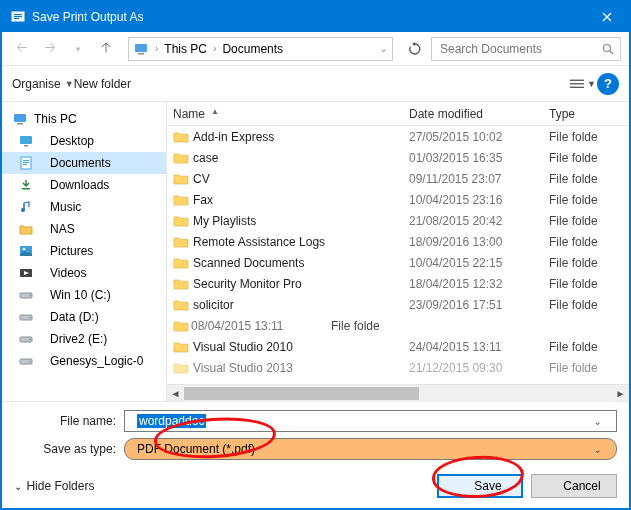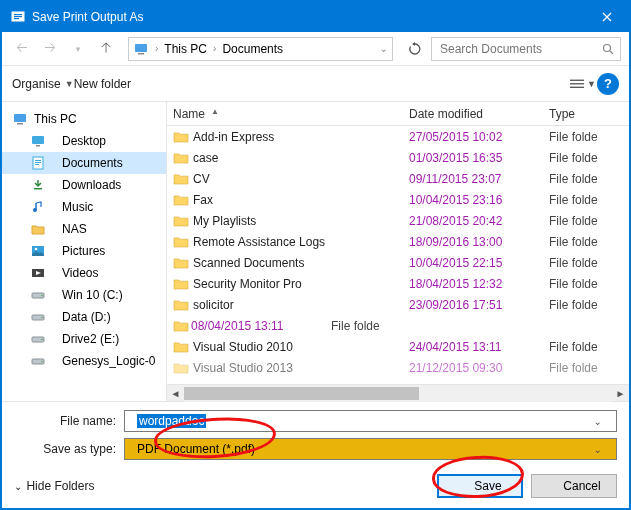--- a/index.html
+++ b/index.html
@@ -22,46 +22,46 @@
   .searchbox .sicon { color:#888; }
   .toolbar { height: 36px; display:flex; align-items:center; padding:0 10px; font-size:12px; color:#222; border-bottom:1px solid #e5e5e5; }
   .toolbar .tb { display:flex; align-items:center; gap:4px; }
   .toolbar .drop { font-size:9px; color:#555; }
   .toolbar .spacer { flex:1; }
   .toolbar .viewbtn { width:28px; height:22px; border:1px solid transparent; display:flex; align-items:center; justify-content:center; color:#555; font-size:12px; }
   .toolbar .help { width:22px; height:22px; border-radius:50%; background:#0078d7; color:#fff; display:flex; align-items:center; justify-content:center; font-size:13px; font-weight:bold; }
   .body { flex:1; display:flex; min-height:0; }
   .tree { width: 165px; border-right:1px solid #e5e5e5; overflow:auto; padding:6px 0; font-size:12px; }
   .tree .node { display:flex; align-items:center; height:22px; padding-left:10px; gap:6px; white-space:nowrap; }
-  .tree .node.sub { padding-left:28px;gap:16px; }
+  .tree .node.sub { padding-left:16px;gap:16px; }
   .tree .node.sel { background:#cde8ff; }
   .tree .ticon { width:16px; height:16px; display:flex; align-items:center; justify-content:center; }
   .filesarea { flex:1; display:flex; flex-direction:column; min-width:0; }
   .colheader { height:24px; display:flex; align-items:center; font-size:12px; color:#333; border-bottom:1px solid #e5e5e5; }
   .col-name { flex:1; padding-left:6px; display:flex; align-items:flex-start; gap:6px; }
   .col-date { width:140px; }
   .col-type { width:80px; }
   .sorttri { font-size:8px; color:#666; }
   .filelist { flex:1; overflow:hidden; position:relative; }
   .filelist .inner { position:absolute; inset:0; overflow:hidden; }
   .row { display:flex; align-items:center; height:21px; font-size:12px; color:#222; }
   .row .ricon { width:20px; display:flex; align-items:center; justify-content:center; margin-left:4px; }
   .row .rname { flex:1; padding-left:2px; white-space:nowrap; overflow:hidden; text-overflow:ellipsis; }
-  .row .rdate { width:140px; color:#a21caf; }
+  .row .rdate { width:140px; color:#737373; }
   .row .rtype { width:80px; color:#444; white-space:nowrap; overflow:hidden; }
   .row.cut { opacity:0.6; }
   .hscroll { height:17px; background:#f0f0f0; border-top:1px solid #e5e5e5; display:flex; align-items:center; }
   .hscroll .arrow { width:17px; height:17px; display:flex; align-items:center; justify-content:center; font-size:10px; color:#555; background:#f0f0f0; }
   .hscroll .track { flex:1; height:17px; background:#f0f0f0; position:relative; }
   .hscroll .thumb { position:absolute; left:0; top:2px; height:13px; width:55%; background:#c2c2c2; }
   .footer { border-top:1px solid #e5e5e5; padding:8px 12px 10px 12px; font-size:12px; }
   .frow { display:flex; align-items:center; margin-bottom:6px; }
   .frow label { width:110px; text-align:right; padding-right:8px; color:#222; }
   .frow .field { flex:1; height:22px; border:1px solid #7a7a7a; display:flex; align-items:center; padding:0 12px; font-size:12px; background:#fff; }
-  .frow .field.combo { background:#eab308; justify-content:space-between; }
+  .frow .field.combo { background:#fdba74; justify-content:space-between;border-radius:10px; }
   .frow .field .seltext { background:#0078d7; color:#fff; padding:0 2px; }
   .frow .dd { font-size:10px; color:#555; padding:0 2px; }
   .btnrow { display:flex; align-items:center; margin-top:14px; }
   .btnrow .hide { display:flex; align-items:center; gap:4px; color:#222; }
   .btnrow .hide .caret { font-size:10px; }
   .btnrow .spacer { flex:1; }
   .btn { width:86px; height:24px; border:1px solid #adadad; background:#e1e1e1; display:flex; align-items:center; justify-content:center; font-size:12px; margin-left:8px;padding-left:16px; }
   .btn.default { border:2px solid #0078d7; background:#e5f1fb; }
   
   .anno { position:absolute; border:3px solid #e11; border-radius:50% 48% 52% 50% / 50% 46% 54% 48%; pointer-events:none; }

